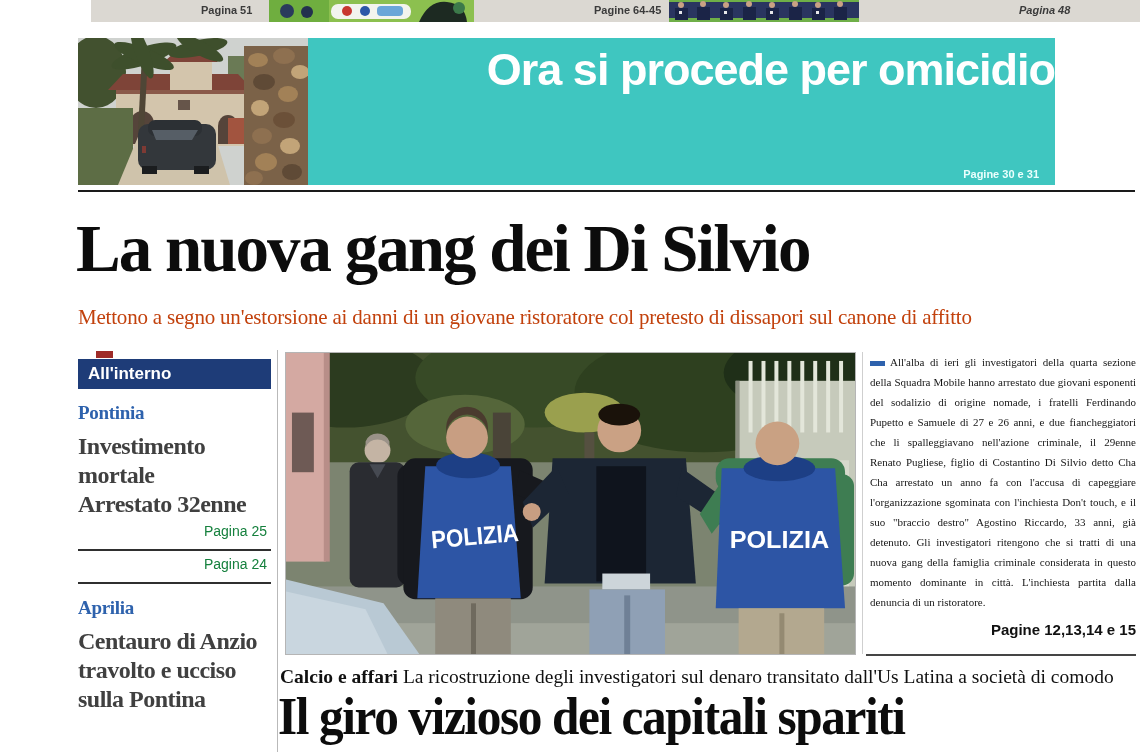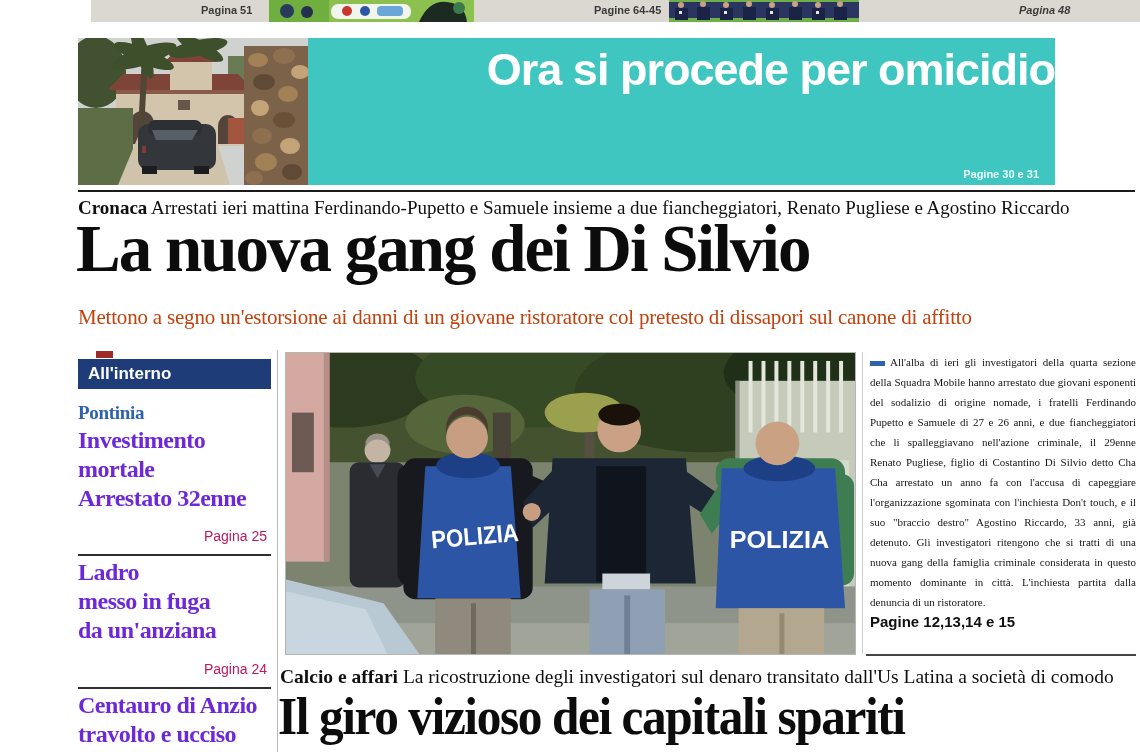--- a/index.html
+++ b/index.html
@@ -32,38 +32,38 @@
     letter-spacing:-2px;line-height:1.05;white-space:nowrap;}
   #subhead{left:78px;top:305px;font-size:21px;color:#c2410c;white-space:nowrap;letter-spacing:-0.2px;}
 
   
   #sidebar{left:78px;top:350px;width:193px;}
   #sidebar-marker{position:absolute;left:18px;top:1px;width:17px;height:7px;background:#9e2b28;}
   #sidebar-titlebar{margin-top:9px;width:183px;height:30px;background:#1e3c78;
     font-family:"Liberation Sans",sans-serif;font-size:17px;font-weight:bold;color:#ffffff;
     line-height:30px;padding-left:10px;}
   .sb-kicker{margin-top:13px;font-size:19px;font-weight:bold;color:#2e62ad;letter-spacing:-0.3px;}
-  .sb-head{margin-top:2px;font-size:24px;font-weight:bold;color:#6d28d9;line-height:1.2;
+  .sb-head{margin-top:8px;font-size:24px;font-weight:bold;color:#404040;line-height:1.2;
     letter-spacing:-0.5px;white-space:pre-line;}
-  .sb-pageref{margin-top:16px;padding-right:4px;text-align:right;
-    font-family:"Liberation Sans",sans-serif;font-size:14px;color:#be185d;}
+  .sb-pageref{margin-top:5px;padding-right:4px;text-align:right;
+    font-family:"Liberation Sans",sans-serif;font-size:14px;color:#15803d;}
   .sb-divider{margin-top:10px;width:193px;height:0;border-top:2px solid #2f2f2f;}
 
   
   #vdiv-left{left:277px;top:350px;width:1px;height:402px;background:#b9b9b9;}
   #vdiv-right{left:862px;top:352px;width:1px;height:302px;background:#cfcfcf;}
 
   
   #police-photo{left:285px;top:352px;width:571px;height:303px;border:1px solid #b5b5b5;box-sizing:border-box;}
 
   
   #article{left:870px;top:352px;width:266px;}
   #article-body{font-size:11px;line-height:20px;text-align:justify;color:#161616;margin:0;}
   .lead-dash{display:inline-block;width:15px;height:5px;background:#2e62ad;margin-right:5px;}
-  #article-pageref{margin-top:1px;font-family:"Liberation Sans",sans-serif;
+  #article-pageref{margin-top:9px;text-align:right;font-family:"Liberation Sans",sans-serif;
     font-size:15px;font-weight:bold;color:#111;}
   #rule-article{left:866px;top:654px;width:270px;height:2px;background:#454545;}
 
   
   #bottom-kicker{left:280px;top:666px;font-size:19.5px;white-space:nowrap;color:#101010;}
   #bottom-kicker b{font-weight:bold;}
   #bottom-headline{left:278px;top:687px;font-size:53px;font-weight:bold;color:#0c0c0c;
     letter-spacing:-1.5px;line-height:1.1;white-space:nowrap;transform:scaleX(0.93);
     transform-origin:left top;}
 </style>
@@ -171,46 +171,43 @@
       <ellipse cx="176" cy="140" rx="9" ry="7" fill="#8e7050"></ellipse>
     </g>
   </svg>
 
   <div class="abs" id="teal-banner">
     <h2 id="banner-headline">Ora si procede per omicidio</h2>
     <div id="banner-pageref">Pagine 30 e 31</div>
   </div>
 
   <div class="abs" id="rule-top"></div>
-  <div class="abs" id="lead-kicker"><b>Cronaca</b><span> Arrestati ieri mattina Ferdinando-Pupetto e Samuele insieme a due fiancheggiatori, Renato Pugliese e Agostino Riccardo</span></div>
   <h1 class="abs" id="main-headline" style="margin:0">La nuova gang dei Di Silvio</h1>
   <div class="abs" id="subhead">Mettono a segno un'estorsione ai danni di un giovane ristoratore col pretesto di dissapori sul canone di affitto</div>
 
   <div class="abs" id="sidebar">
     <div id="sidebar-marker"></div>
     <div id="sidebar-titlebar">All'interno</div>
 
     <div>
       <div class="sb-kicker">Pontinia</div>
       <div class="sb-head">Investimento
 mortale
 Arrestato 32enne</div>
       <div class="sb-pageref">Pagina 25</div>
     </div>
     <div class="sb-divider"></div>
 
     <div>
-      <div class="sb-head">Ladro
-messo in fuga
-da un'anziana</div>
       <div class="sb-pageref">Pagina 24</div>
     </div>
     <div class="sb-divider"></div>
 
     <div>
+      <div class="sb-kicker">Aprilia</div>
       <div class="sb-head">Centauro di Anzio
 travolto e ucciso
 sulla Pontina</div>
     </div>
   </div>
 
   <div class="abs" id="vdiv-left"></div>
   <div class="abs" id="vdiv-right"></div>
 
   <svg class="abs" id="police-photo" viewBox="0 0 572 303" preserveAspectRatio="none">

